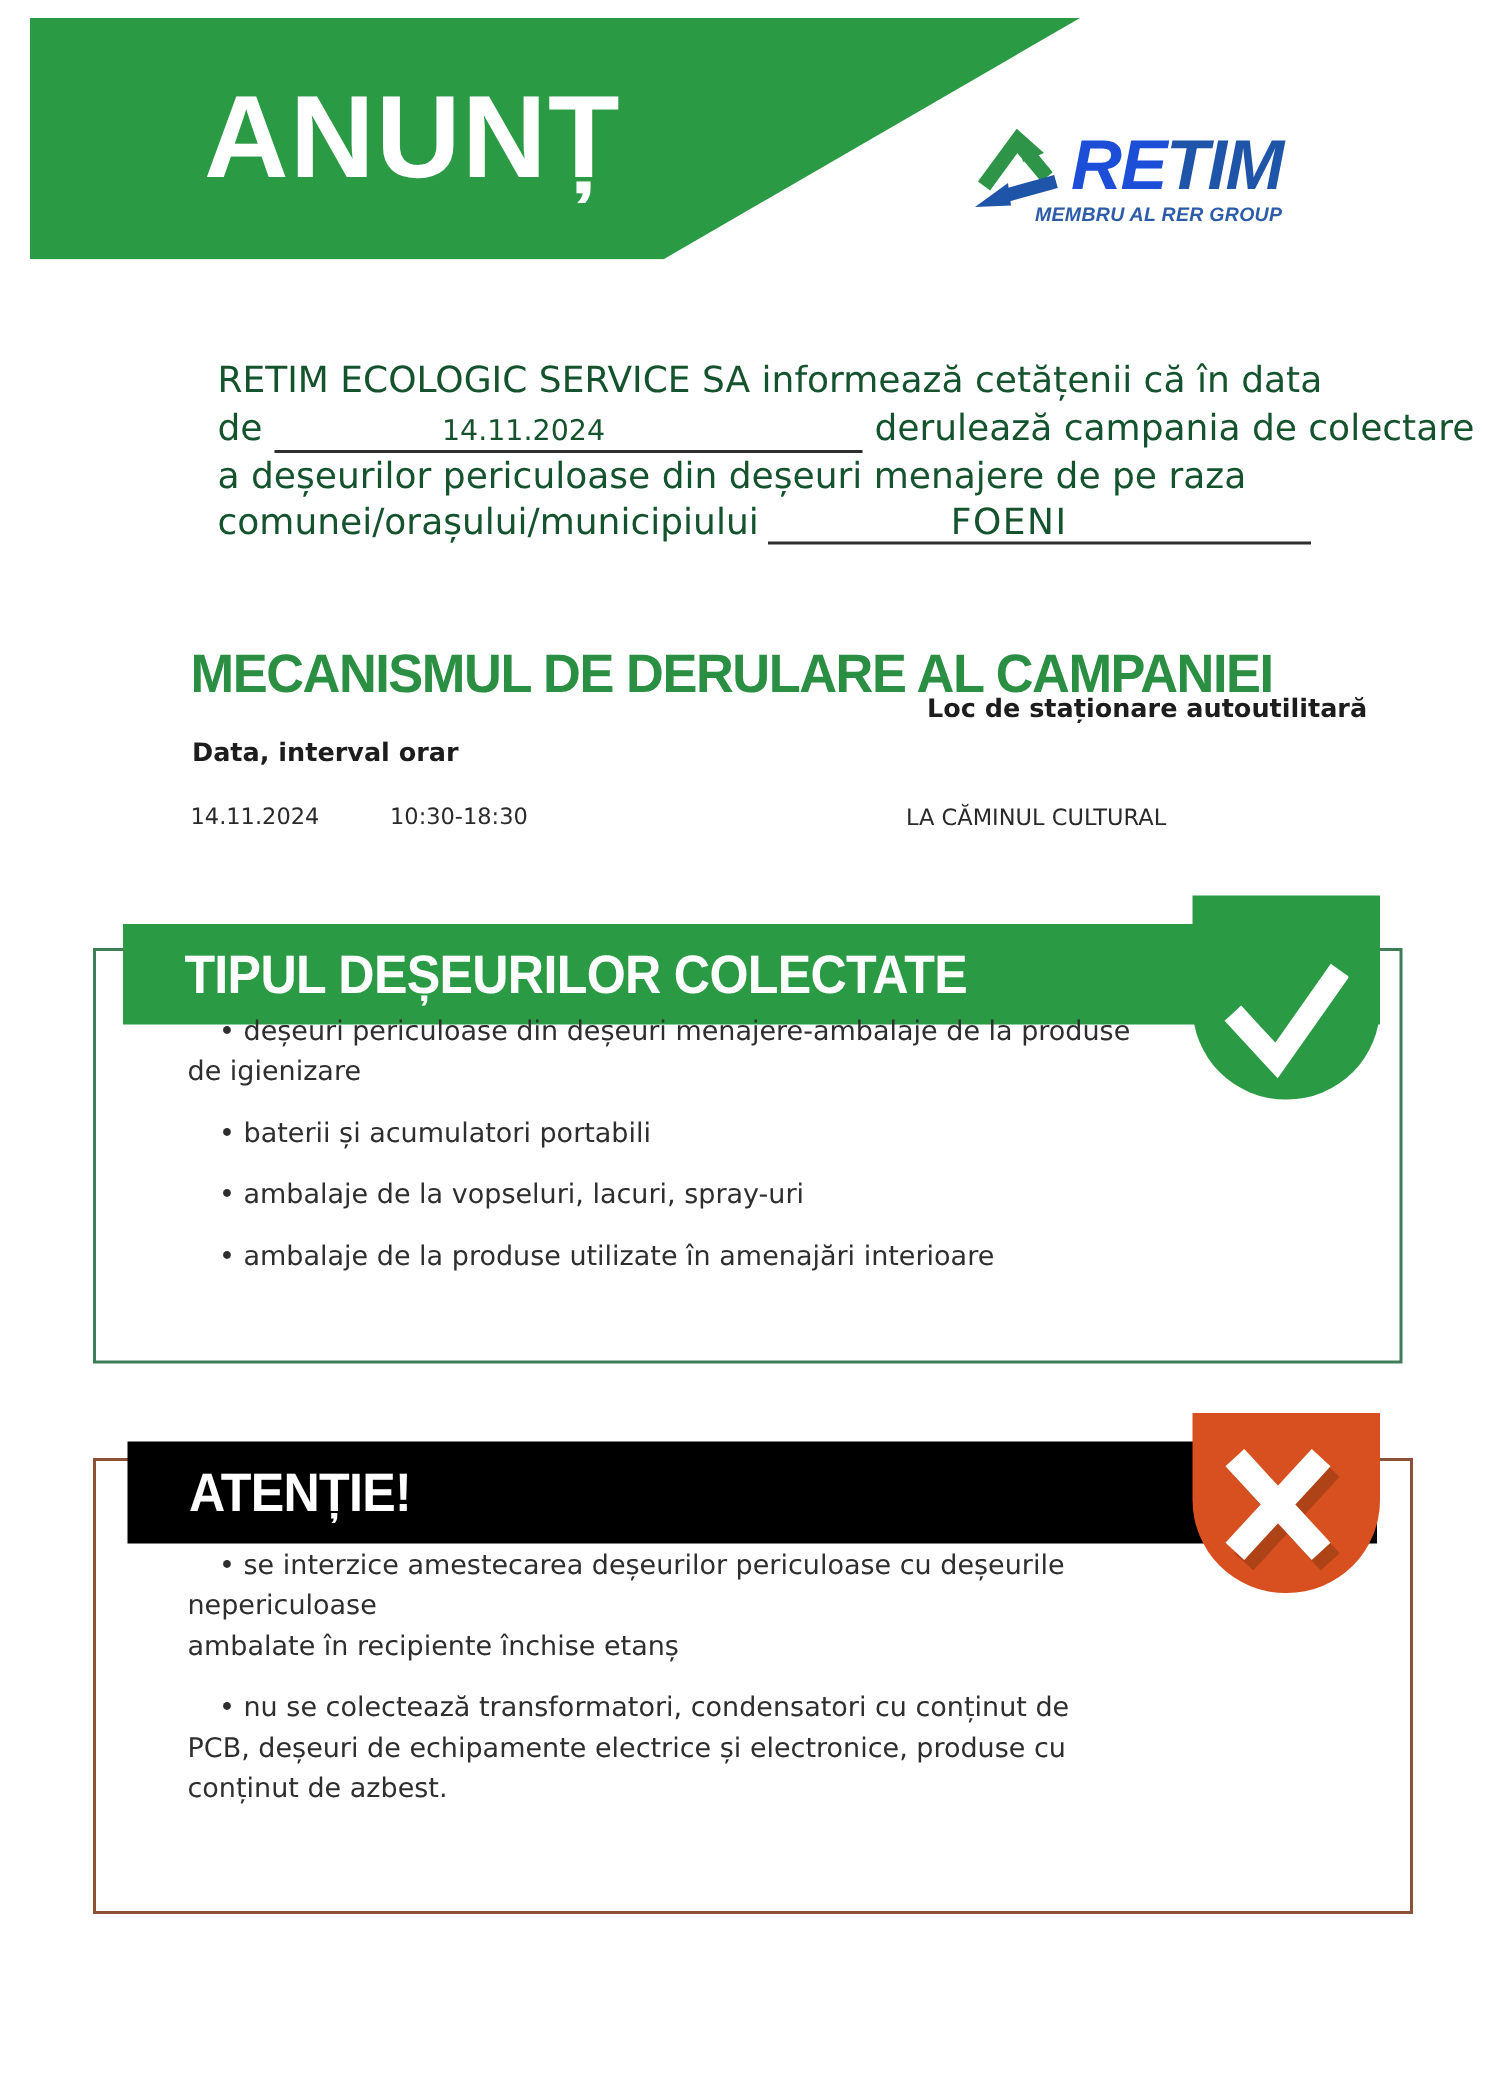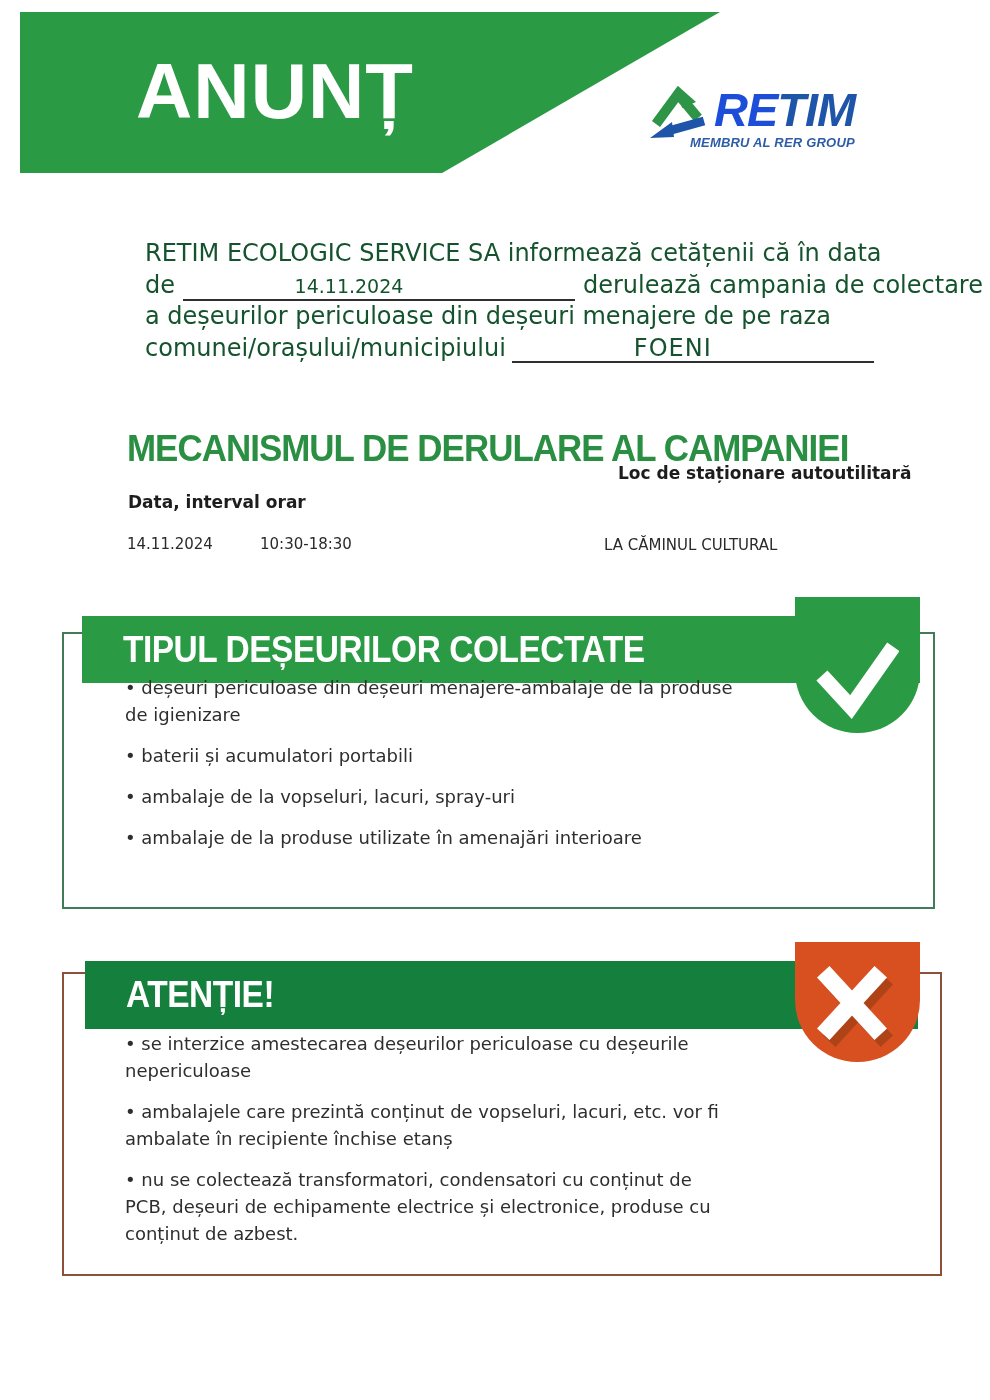--- a/index.html
+++ b/index.html
@@ -38,35 +38,35 @@
   .val-date{left:127px;top:535px;} .val-hours{left:260px;top:535px;} .val-loc{left:604px;top:536px;}
 
   
   .outline-box{background:transparent;}
   .box-green{left:62px;top:632px;width:869px;height:273px;border:2px solid #3f7c57;}
   .box-orange{left:62px;top:972px;width:876px;height:300px;border:2px solid #8d5038;}
 
   
   .bar{display:flex;align-items:center;margin-top:19px;}
   .bar-green{left:82px;top:597px;width:838px;height:67px;background:#2b9a44;}
-  .bar-orange{left:85px;top:942px;width:833px;height:68px;background:#15803d;}
+  .bar-orange{left:85px;top:942px;width:833px;height:68px;background:#000000;}
   .bar-title{padding-left:44px;font-family:"Liberation Sans",sans-serif;font-weight:700;
              font-size:36px;color:#ffffff;letter-spacing:-.5px;white-space:nowrap;
              transform:scaleX(.93);transform-origin:left;}
 
   
   .badge{border-radius:0 0 62px 62px;}
   .badge-green{left:795px;top:597px;width:125px;height:136px;background:#2b9a44;}
   .badge-orange{left:795px;top:942px;width:125px;height:120px;background:#d85020;}
 
   
   .box-list{width:660px;font-size:18px;line-height:27px;color:#2e2e2e;}
   .list-green{left:125px;top:674px;} .list-orange{left:125px;top:1030px;}
   .li-line{white-space:nowrap;}
-  .li-first{margin-top:14px;}
+  .li-first{margin-top:14px;margin-left:21px;}
   .li-first0{margin-top:0;}
 </style>
 </head>
 <body>
 
 <div class="page">
 
   <div class="abs banner"></div>
   <div class="abs anunt">ANUNȚ</div>
 
@@ -120,20 +120,19 @@
   </div>
   <div class="abs badge badge-orange">
     <svg width="80" height="86" viewBox="0 0 80 86" style="position:absolute;left:20px;top:24px">
       <path d="M20 19 L66 69 M66 19 L20 69" fill="none" stroke="#7e3410" stroke-width="17" stroke-linecap="square" opacity="0.45"></path>
       <path d="M14 12 L60 62 M60 12 L14 62" fill="none" stroke="#ffffff" stroke-width="17" stroke-linecap="square"></path>
     </svg>
   </div>
   <div class="abs box-list list-orange">
     <div class="li-line li-first li-first0">• se interzice amestecarea deșeurilor periculoase cu deșeurile</div>
     <div class="li-line">nepericuloase</div>
-    <div class="li-line li-first">• ambalajele care prezintă conținut de vopseluri, lacuri, etc. vor fi</div>
     <div class="li-line">ambalate în recipiente închise etanș</div>
     <div class="li-line li-first">• nu se colectează transformatori, condensatori cu conținut de</div>
     <div class="li-line">PCB, deșeuri de echipamente electrice și electronice, produse cu</div>
     <div class="li-line">conținut de azbest.</div>
   </div>
 
 </div>
 
 </body></html>

